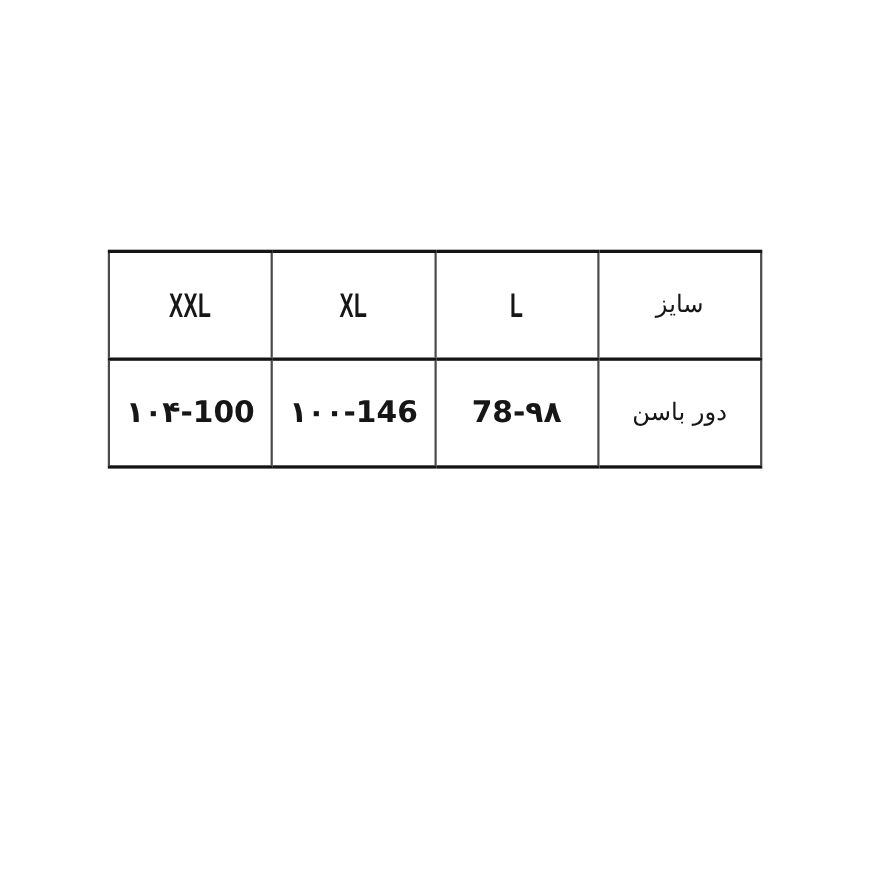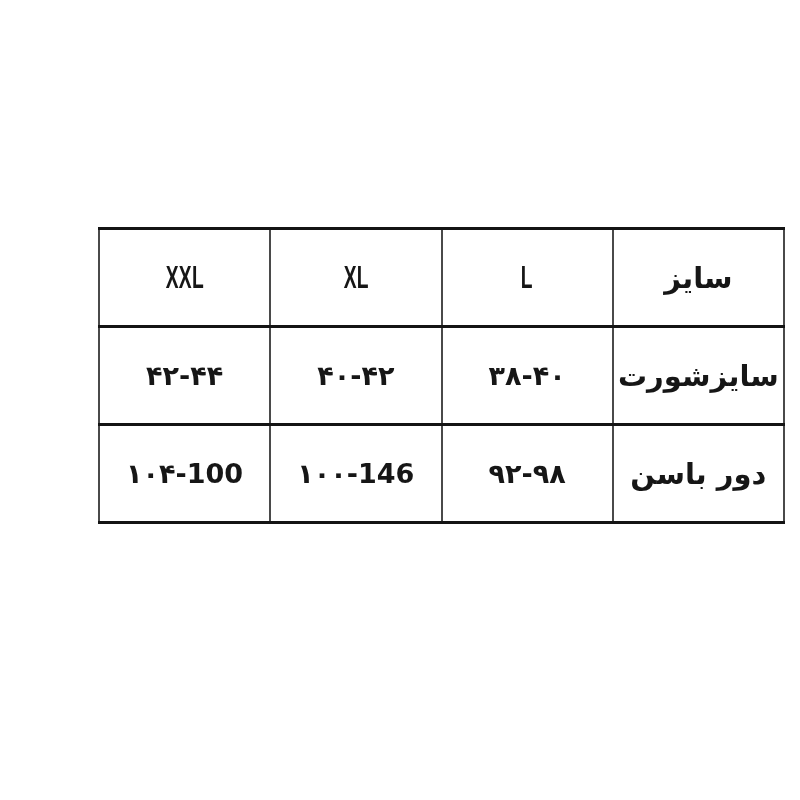--- a/index.html
+++ b/index.html
@@ -10,21 +10,21 @@
   }
   .page {
     position: relative;
     width: 800px; height: 800px;
     background: #ffffff;
     overflow: hidden;
   }
   table.size-chart {
     position: absolute;
     left: 98px; top: 227px;
-    width: 687px;
+    width: 595px;
     border-collapse: collapse;
     table-layout: fixed;
     background: #ffffff;
   }
   .size-chart td {
     width: 25%;
     height: 95px;
     text-align: center;
     vertical-align: middle;
     border-top: 3px solid #141414;
@@ -43,22 +43,22 @@
     transform-origin: center;
     font-size: 31px;
     font-weight: 700;
     letter-spacing: 0.5px;
     white-space: nowrap;
   }
   
   .cell-fa {
     direction: rtl;
     font-family: "DejaVu Sans", sans-serif;
-    font-size: 29px;
-    font-weight: 700;
+    font-size: 22px;
+    font-weight: 400;
   }
   
   .cell-num {
     font-family: "DejaVu Sans", sans-serif;
     font-size: 27px;
     font-weight: 700;
   }
   .cell-num .range {
     display: inline-block;
     direction: ltr;
@@ -78,40 +78,28 @@
         </td>
         <td class="cell-lat">
           <span class="condensed">XL</span>
         </td>
         <td class="cell-lat">
           <span class="condensed">L</span>
         </td>
         <td class="cell-fa">سایز</td>
       </tr>
 
-      <tr>
-        <td class="cell-num">
-          <span class="range">۴۲-۴۴</span>
-        </td>
-        <td class="cell-num">
-          <span class="range">۴۰-۴۲</span>
-        </td>
-        <td class="cell-num">
-          <span class="range">۳۸-۴۰</span>
-        </td>
-        <td class="cell-fa">سایزشورت</td>
-      </tr>
 
       <tr>
         <td class="cell-num">
           <span class="range">۱۰۴-100</span>
         </td>
         <td class="cell-num">
           <span class="range">۱۰۰-146</span>
         </td>
         <td class="cell-num">
-          <span class="range">۹۲-۹۸</span>
+          <span class="range">78-۹۸</span>
         </td>
         <td class="cell-fa">دور باسن</td>
       </tr>
     </tbody>
   </table>
 </div>
 
 </body></html>

